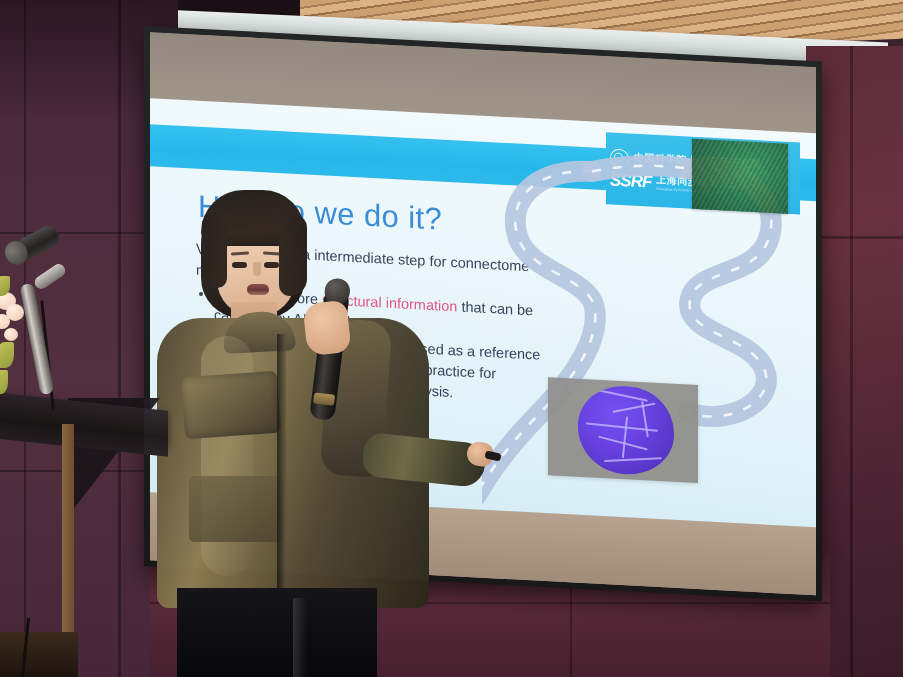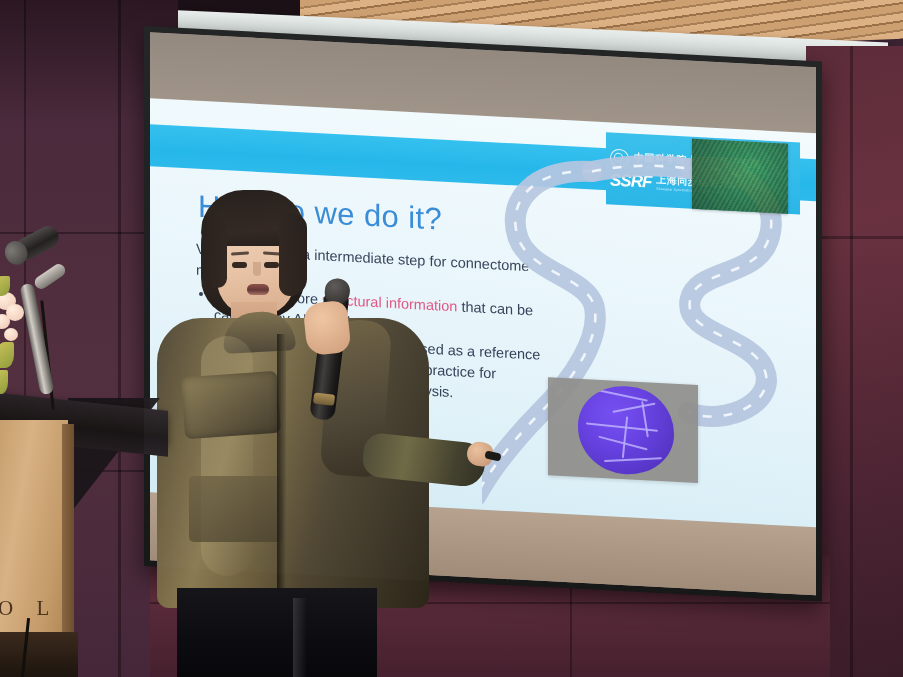--- a/index.html
+++ b/index.html
@@ -490,23 +490,20 @@
     <div class="hand-left"></div>
     <div class="clicker"></div>
     <div class="skirt">
       <div class="fold"></div>
     </div>
   </div>
 
   <div class="lectern-wing"></div>
   <div class="lectern-top"></div>
   <div class="lectern-lip"></div>
-  <div class="lectern-panel">
-    <div class="ol">O L</div>
-  </div>
   <div class="lectern-side"></div>
   <div class="lectern-shadowbase"></div>
 
   <div class="mic-cable"></div>
   <div class="mic-cable2"></div>
   <div class="mic-goose"></div>
   <div class="mic-goose2"></div>
   <div class="mic-head"></div>
 
   <div class="flowers">

